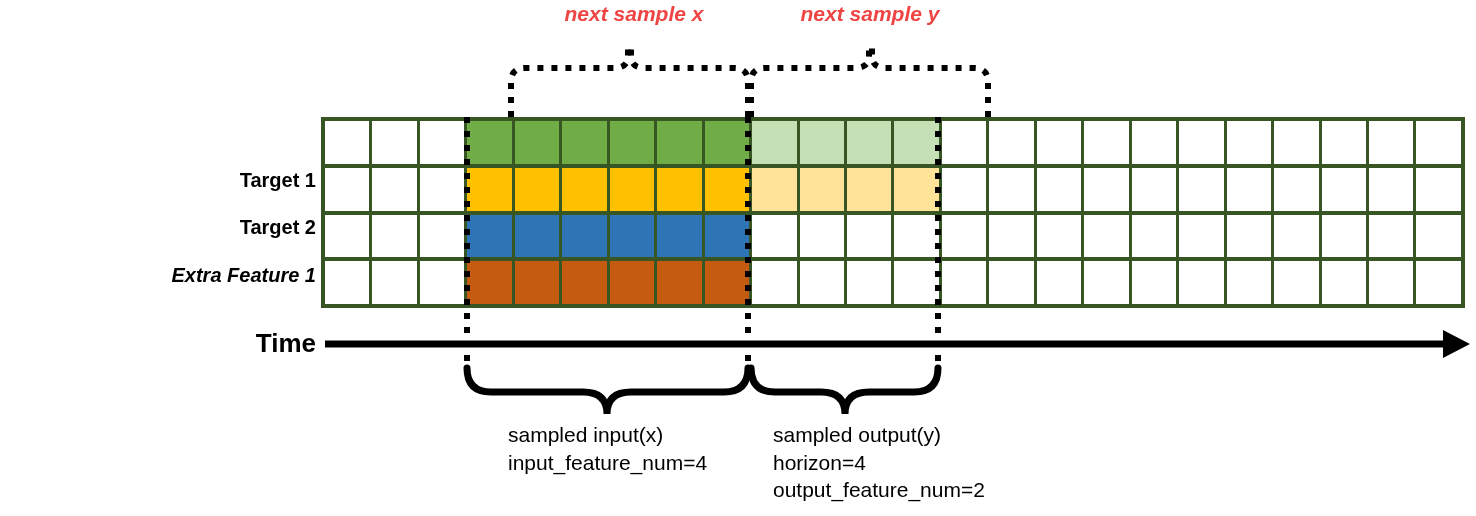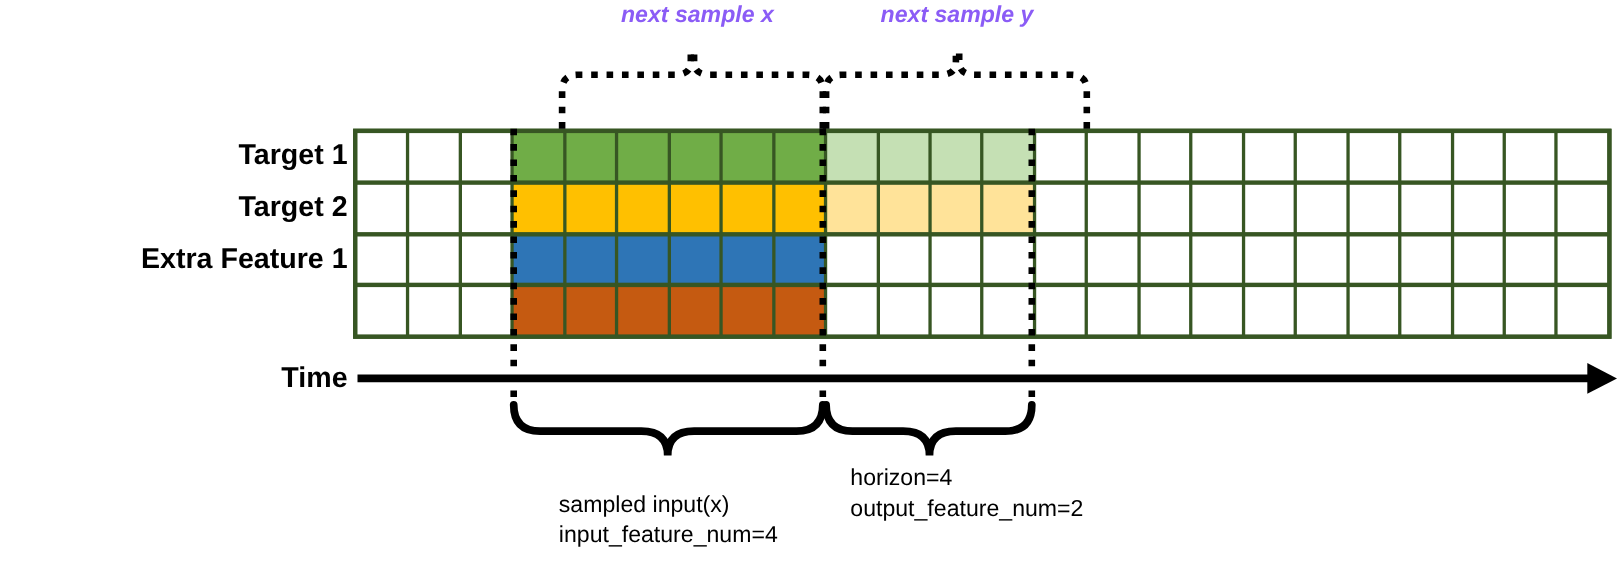--- a/index.html
+++ b/index.html
@@ -29,24 +29,25 @@
     white-space: nowrap;
     letter-spacing: -0.2px;
   }
 
   
   .row-label {
     position: absolute;
     right: 1160px;           
     width: 300px;
     text-align: right;
-    font-size: 26px;
-    font-weight: bold;
-    color: #000000;
-    white-space: nowrap;
+    font-size: 20px;
+    font-weight: bold;
+    color: #000000;
+    white-space: nowrap;
+    margin-top: 44px;
   }
 
   #time-label {
     position: absolute;
     right: 1160px;
     width: 300px;
     text-align: right;
     font-size: 26px;
     font-weight: bold;
     color: #000000;
@@ -95,48 +96,48 @@
     height: 516px;
     pointer-events: none;
   }
 
   
   .brace-caption {
     position: absolute;
     font-size: 21px;
     font-style: italic;
     font-weight: bold;
-    color: #8b5cf6;
+    color: #ef4444;
     white-space: nowrap;
     text-align: center;
   }
   #cap-x { left: 524px; top: 2px; width: 220px; }
   #cap-y { left: 760px; top: 2px; width: 220px; }
 
   .bottom-note {
     position: absolute;
     font-size: 21px;
     font-weight: normal;
     color: #000000;
     line-height: 1.32;
     white-space: nowrap;
   }
-  #note-input  { left: 508px; top: 421px; margin-top: 24px; }
+  #note-input  { left: 508px; top: 421px; }
   #note-output { left: 773px; top: 421px; }
   .note-line { display: block; }
 </style>
 </head>
 <body>
 
 <div id="canvas">
 
 
   <div class="row-label" style="top:125px;">Target 1</div>
   <div class="row-label" style="top:172px;">Target 2</div>
-  <div class="row-label" style="top:220px;">Extra Feature 1</div>
+  <div class="row-label" style="top:220px;font-style:italic;">Extra Feature 1</div>
   <div id="time-label" style="top:328px;">Time</div>
 
   <div id="grid">
     <div class="grid-row">
         <div class="cell c-white"></div>
         <div class="cell c-white"></div>
         <div class="cell c-white"></div>
         <div class="cell c-green"></div>
         <div class="cell c-green"></div>
         <div class="cell c-green"></div>
@@ -274,17 +275,18 @@
   </svg>
 
   <div class="brace-caption" id="cap-x">next sample x</div>
   <div class="brace-caption" id="cap-y">next sample y</div>
 
   <div class="bottom-note" id="note-input">
     <span class="note-line">sampled input(x)</span>
     <span class="note-line">input_feature_num=4</span>
   </div>
   <div class="bottom-note" id="note-output">
+    <span class="note-line">sampled output(y)</span>
     <span class="note-line">horizon=4</span>
     <span class="note-line">output_feature_num=2</span>
   </div>
 
 </div>
 
 </body></html>

